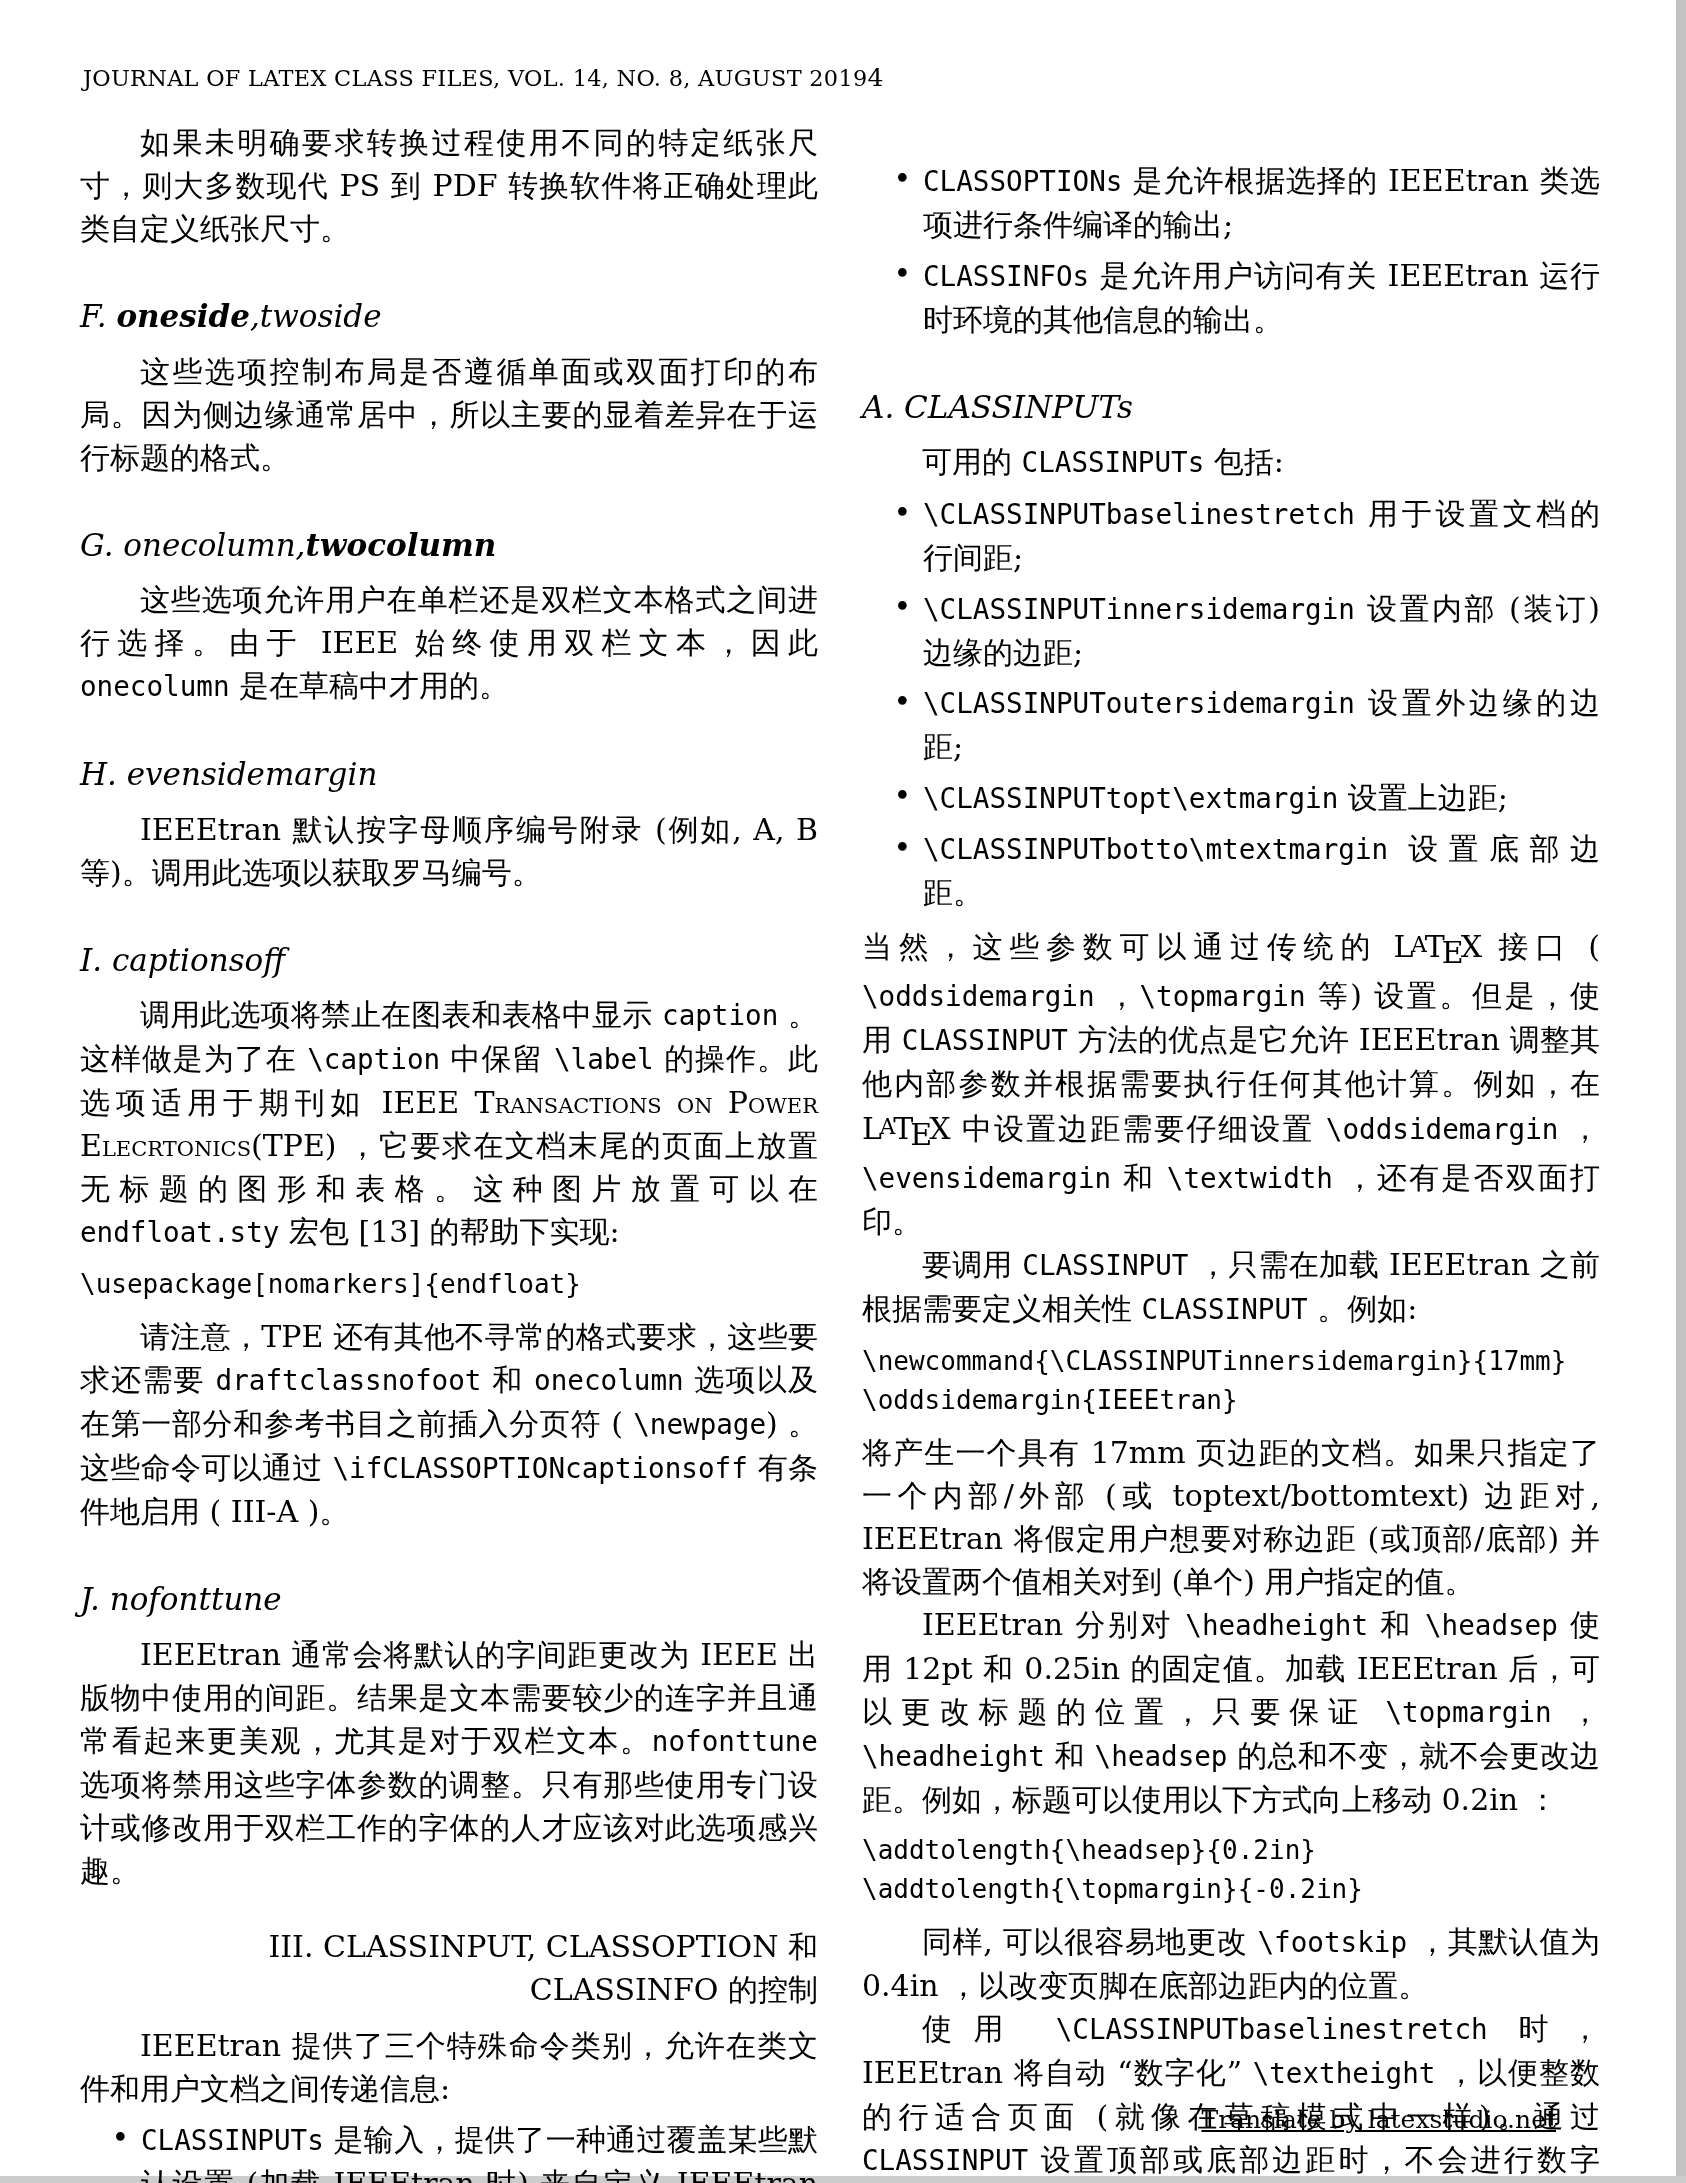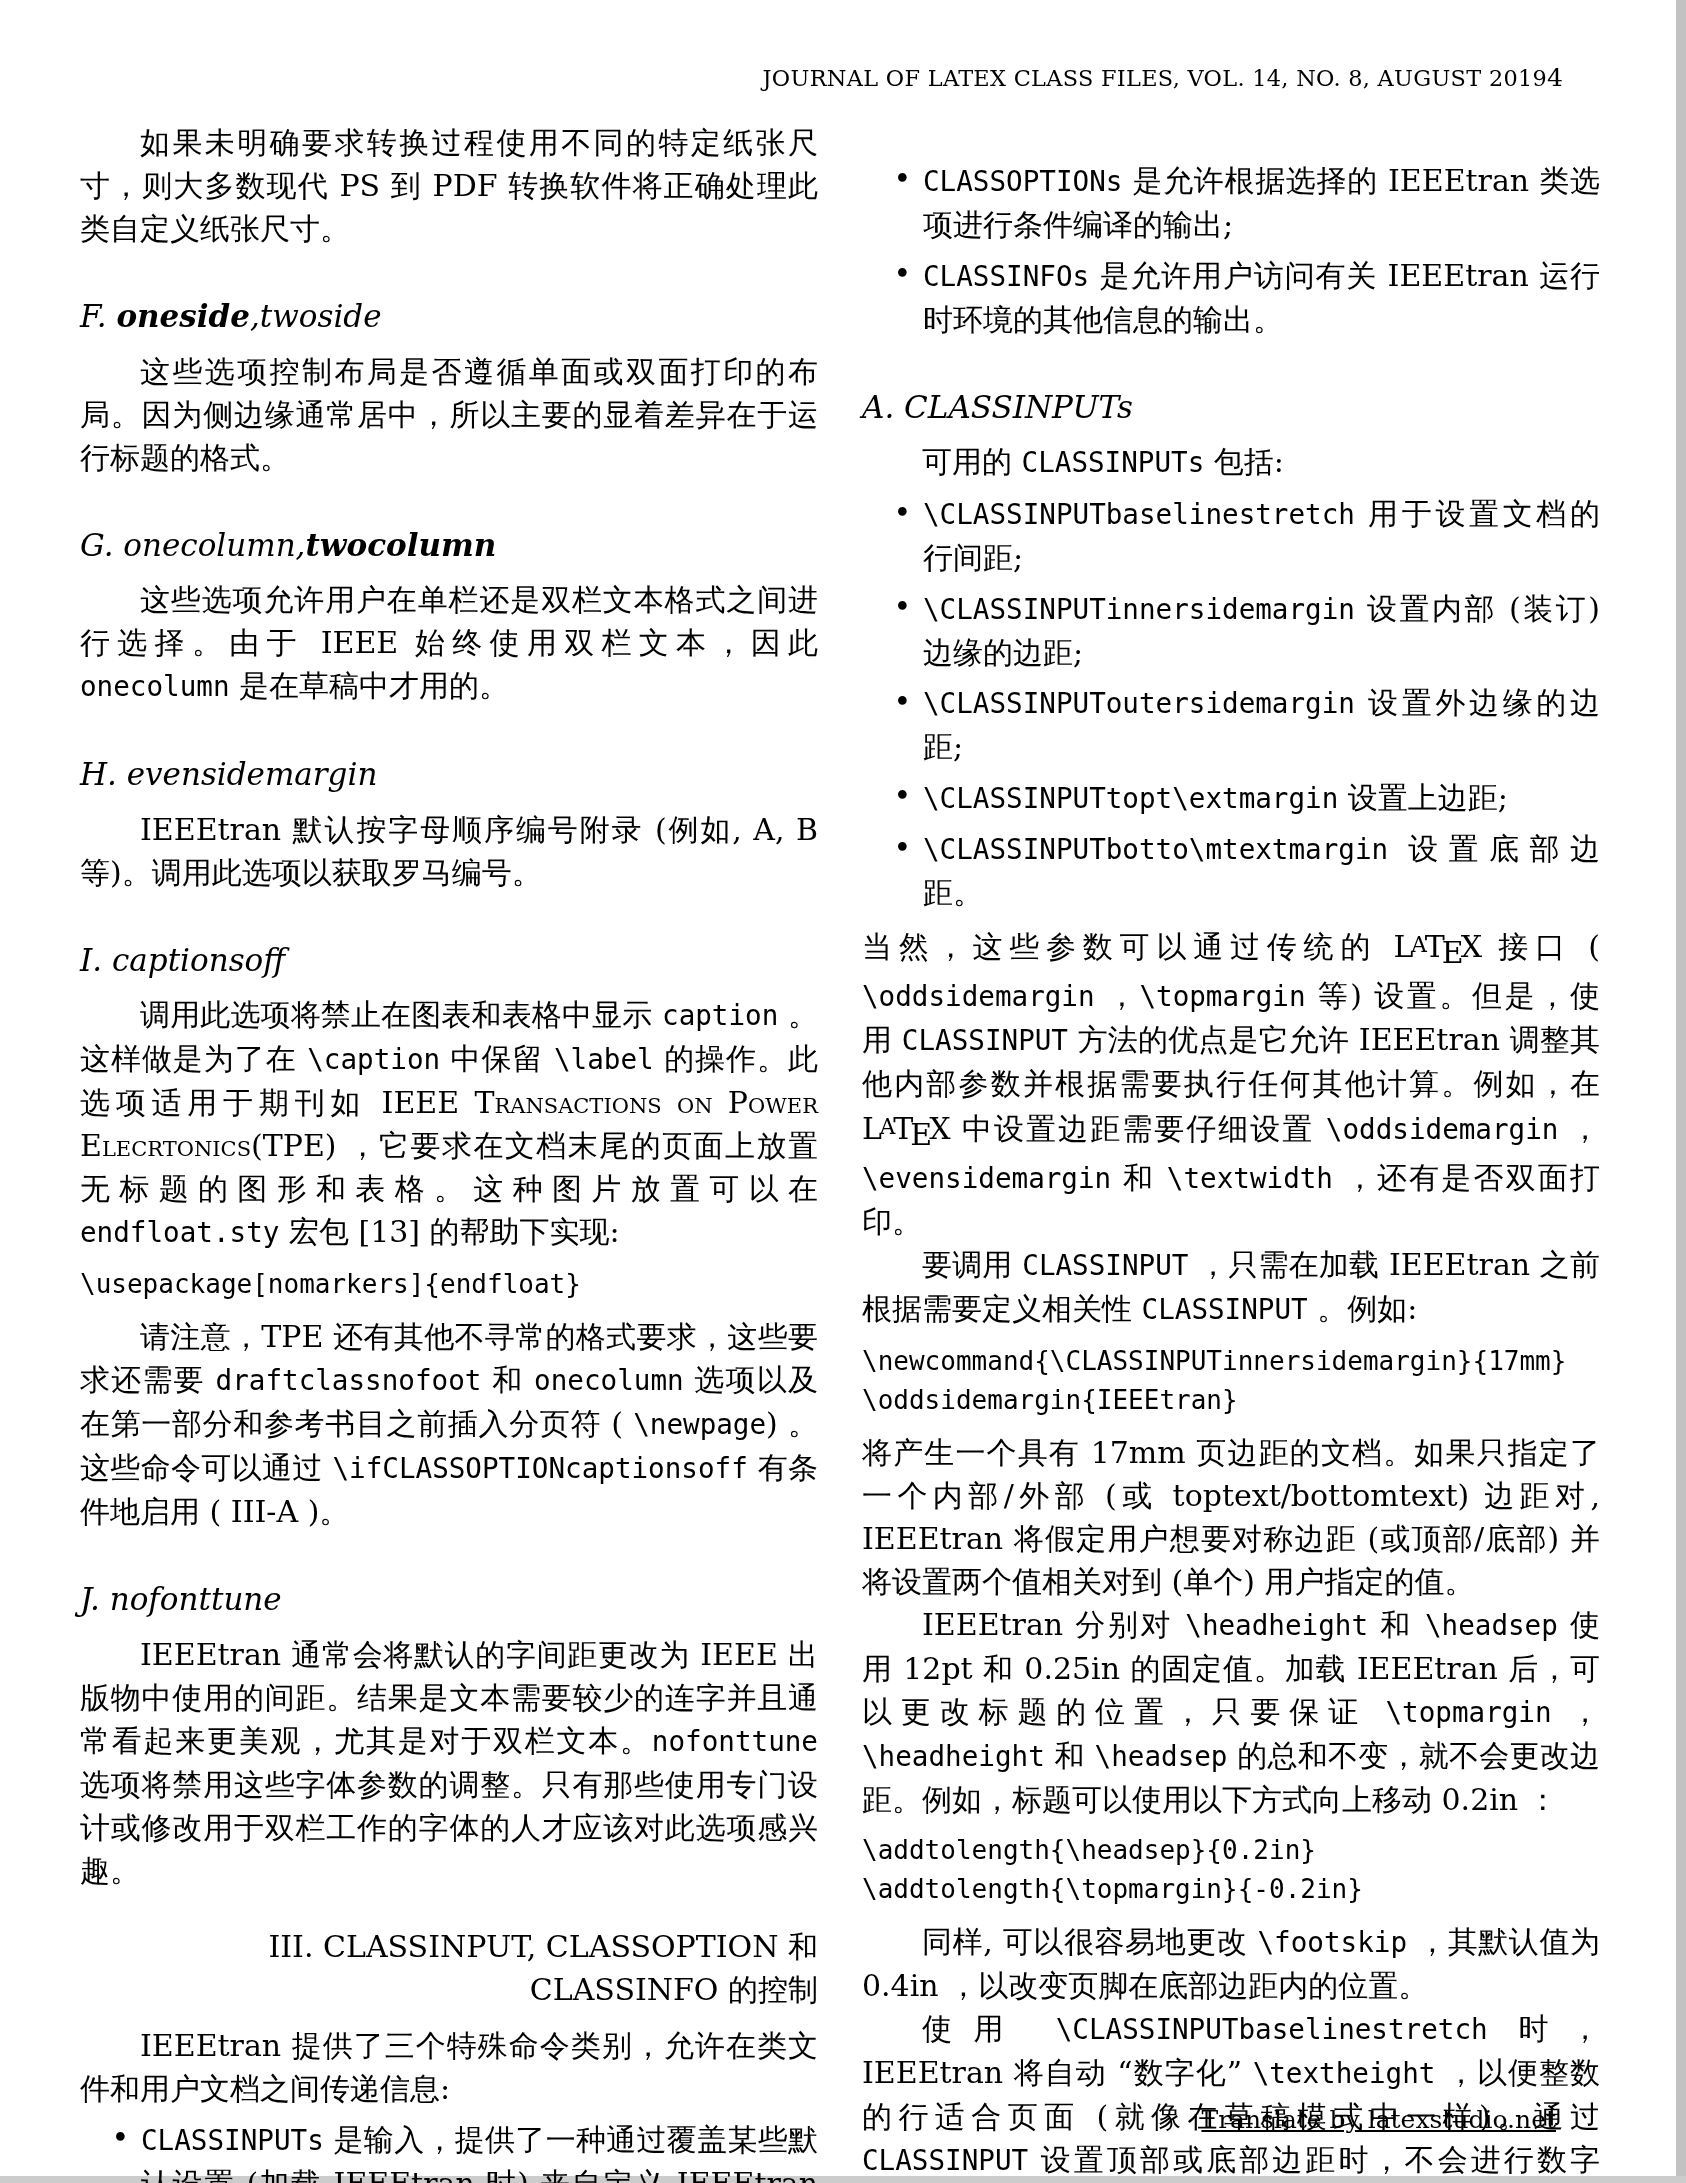--- a/index.html
+++ b/index.html
@@ -8,21 +8,21 @@
     width:1687px;height:2183px;
     background:#ffffff;color:#000000;
     font-family:"DejaVu Serif","Liberation Serif",serif;
     overflow:hidden;
   }
   .edge-right{position:absolute;right:0;top:0;width:10.8px;height:100%;background:#c2c2c2;}
   .edge-bottom{position:absolute;left:0;bottom:0;width:100%;height:7.5px;background:#cccccc;}
 
   .header{
     position:absolute;top:63px;left:83px;right:124px;
-    display:flex;justify-content:flex-end;align-items:baseline;
+    display:flex;justify-content:flex-start;align-items:baseline;
     font-size:22.4px;letter-spacing:0.3px;
   }
   .pagenum{font-size:25px;letter-spacing:0;}
 
   .columns{
     position:absolute;top:121px;left:80px;
     display:flex;gap:44px;
   }
   .column{
     width:738px;

